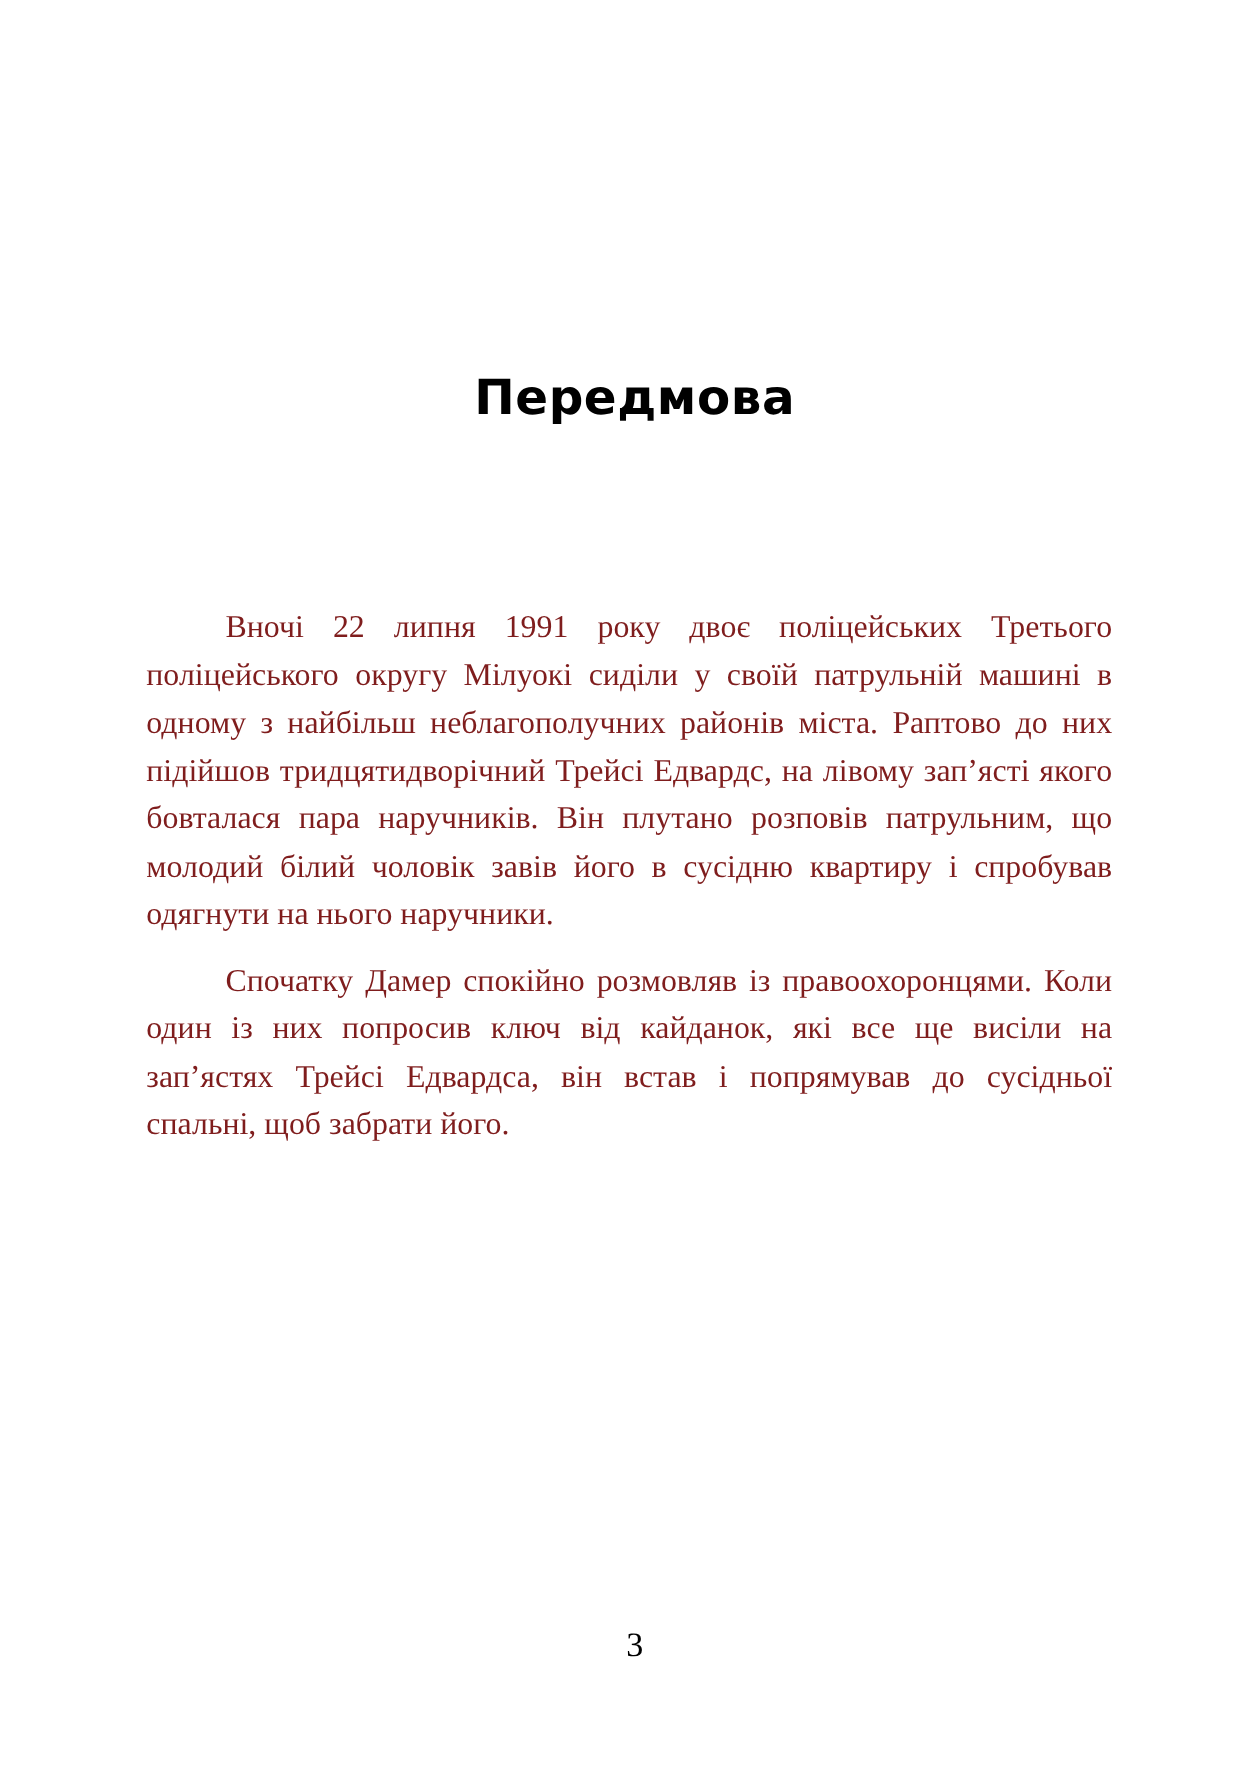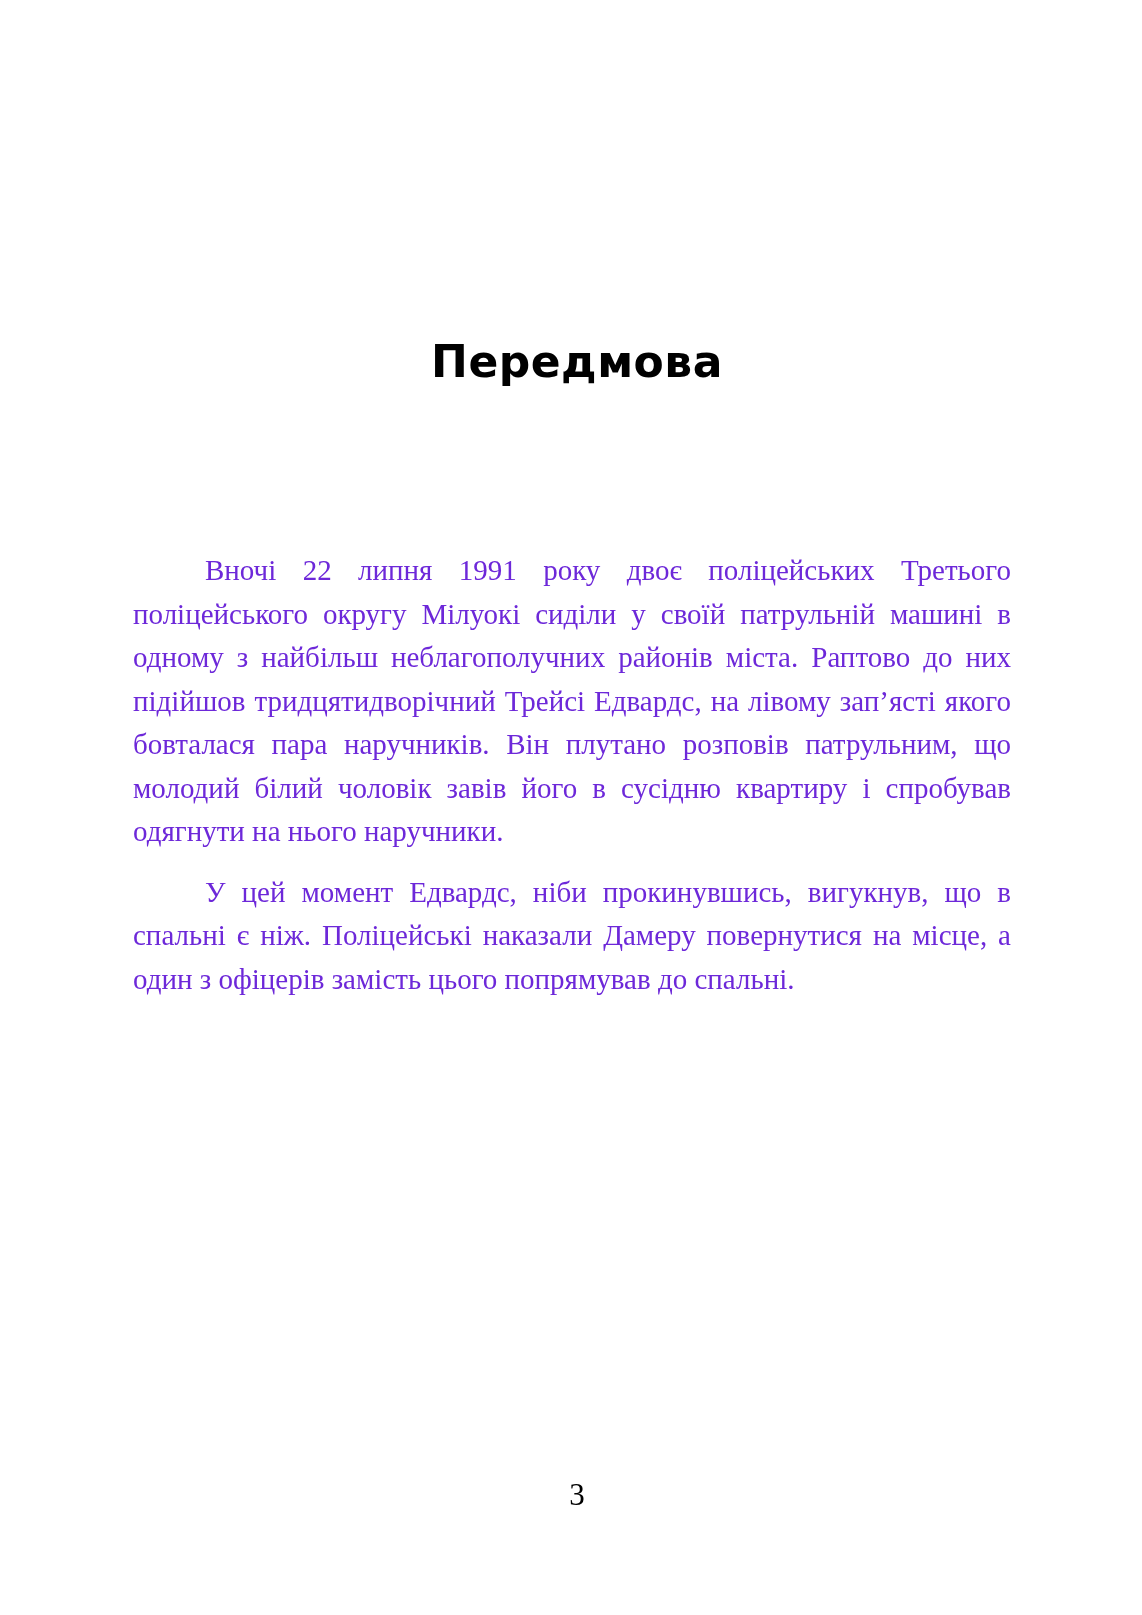--- a/index.html
+++ b/index.html
@@ -39,21 +39,21 @@
     }
     .body-text {
       position: absolute;
       top: 549px;
       left: 133px;
       width: 878px;
       font-size: 29px;
       line-height: 43.5px;
       text-align: justify;
       text-justify: inter-word;
-      color: #6d28d9;
+      color: #7f1d1d;
     }
     .body-text p {
       margin: 0 0 17px 0;
       text-indent: 72px;
     }
     .page-number {
       position: absolute;
       top: 1477px;
       left: 0;
       width: 100%;
@@ -63,17 +63,17 @@
     }
   </style>
 </head>
 <body>
 
 <div class="page">
   <h1 class="chapter-title">Передмова</h1>
 
   <div class="body-text">
     <p>Вночі 22 липня 1991 року двоє поліцейських Третього поліцейського округу Мілуокі сиділи у своїй патрульній машині в одному з найбільш неблагополучних районів міста. Раптово до них підійшов тридцятидворічний Трейсі Едвардс, на лівому зап’ясті якого бовталася пара наручників. Він плутано розповів патрульним, що молодий білий чоловік завів його в сусідню квартиру і спробував одягнути на нього наручники.</p>
-    <p>У цей момент Едвардс, ніби прокинувшись, вигукнув, що в спальні є ніж. Поліцейські наказали Дамеру повернутися на місце, а один з офіцерів замість цього попрямував до спальні.</p>
+    <p>Спочатку Дамер спокійно розмовляв із правоохоронцями. Коли один із них попросив ключ від кайданок, які все ще висіли на зап’ястях Трейсі Едвардса, він встав і попрямував до сусідньої спальні, щоб забрати його.</p>
   </div>
 
   <div class="page-number">3</div>
 </div>
 
 </body></html>

